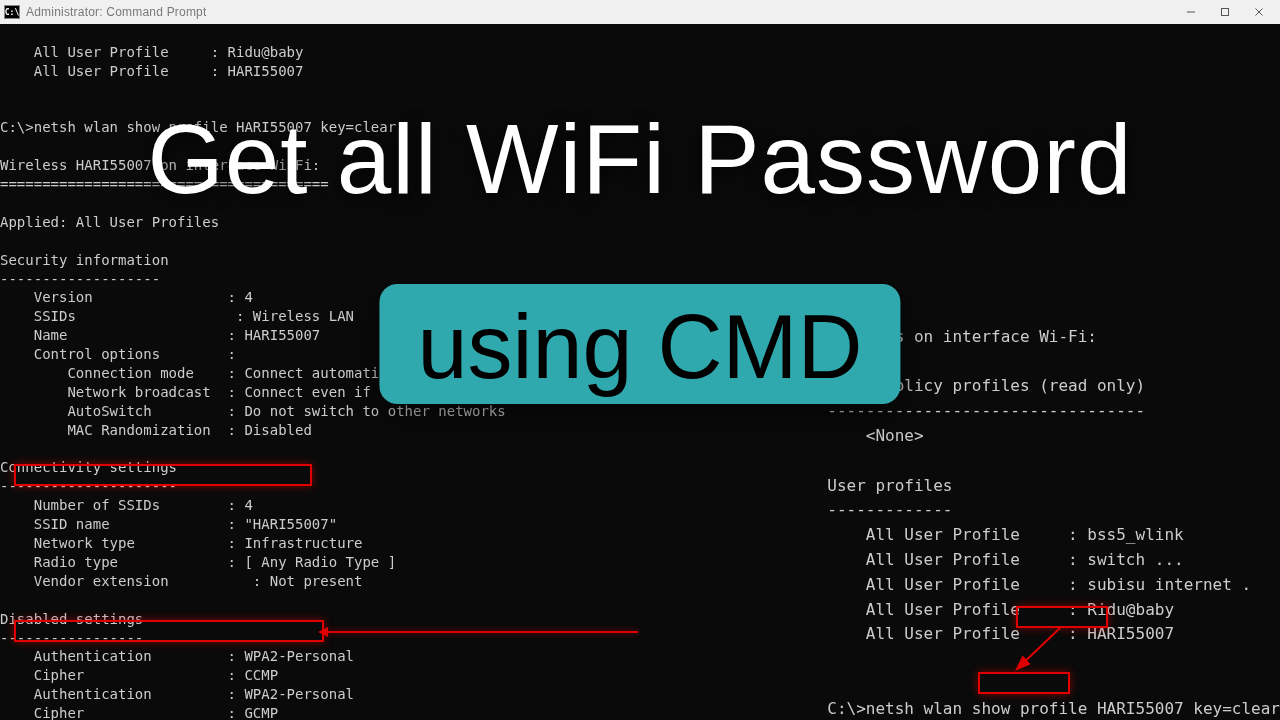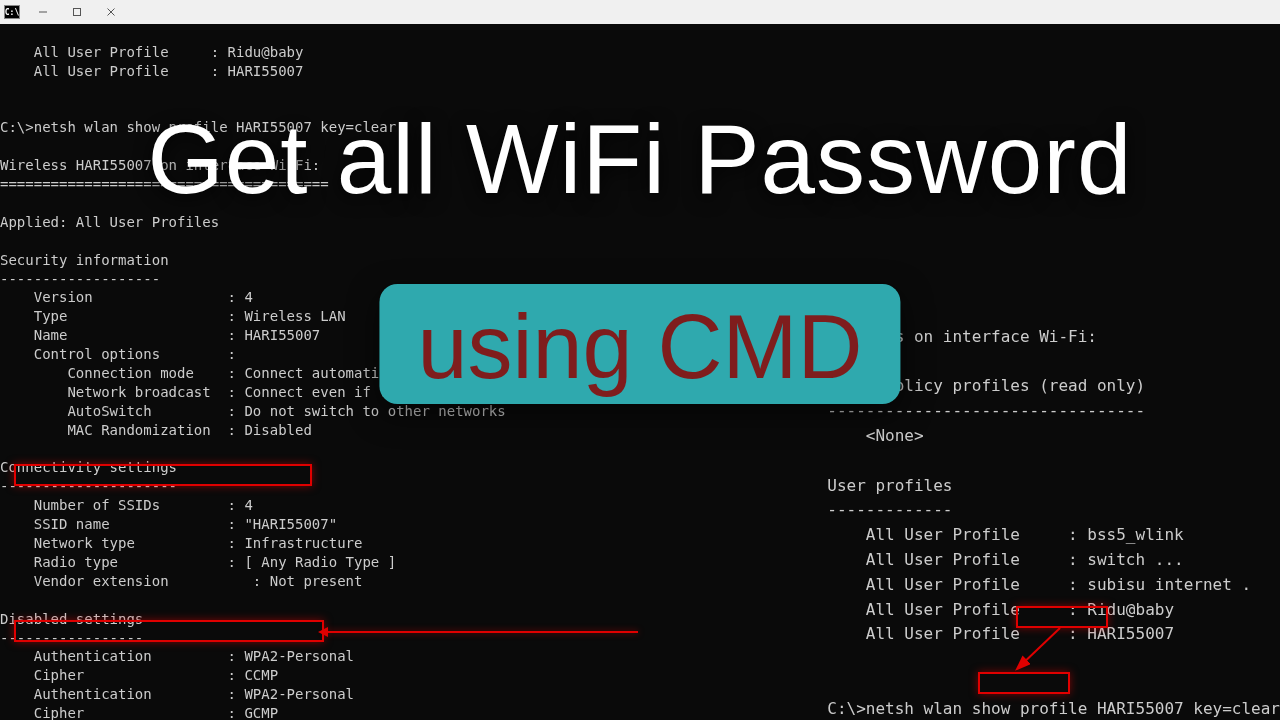--- a/index.html
+++ b/index.html
@@ -89,35 +89,36 @@
     font-size:98px;
     line-height:1;
     white-space:nowrap;
     letter-spacing:1px;
     text-shadow:0 4px 18px rgba(0,0,0,0.9);
     width:100%;
   }
   .subpill {
     top:260px;
     background:#2fa9ae;
-    color:#7f1d1d;
+    color:#000000;
     font-family: Impact, 'Arial Black', sans-serif;
     font-size:90px;
     line-height:1;
     padding:18px 38px 12px;
     border-radius:18px;
     box-shadow:0 10px 30px rgba(0,0,0,0.6);
     white-space:nowrap;
   }
 </style>
 </head>
 <body>
 
 <div class="titlebar">
   <span class="cmd-icon">C:\</span>
+  <span class="title-text">Administrator: Command Prompt</span>
   <div class="win-controls">
     <div class="win-btn">
       <svg width="10" height="10" viewBox="0 0 10 10">
           <line x1="1" y1="5" x2="9" y2="5" stroke="#555" stroke-width="1"></line>
         </svg>
     </div>
     <div class="win-btn">
       <svg width="10" height="10" viewBox="0 0 10 10">
           <rect x="1.5" y="1.5" width="7" height="7" fill="none" stroke="#555" stroke-width="1"></rect>
         </svg>
@@ -141,21 +142,21 @@
 <span class="prompt">C:\&gt;</span><span>netsh wlan show profile HARI55007 key=clear</span>
 
 <span>Wireless HARI55007 on interface Wi-Fi:</span>
 <span>=======================================</span>
 
 <span>Applied: All User Profiles</span>
 
 <span>Security information</span>
 <span>-------------------</span>
 <span>    Version                : 4</span>
-<span>    Type                   : Wireless LAN</span>
+<span>    SSIDs                   : Wireless LAN</span>
 <span>    Name                   : HARI55007</span>
 <span>    Control options        :</span>
 <span>        Connection mode    : Connect automatically</span>
 <span>        Network broadcast  : Connect even if this network is not broadcasting</span>
 <span>        AutoSwitch         : Do not switch to other networks</span>
 <span>        MAC Randomization  : Disabled</span>
 
 <span>Connectivity settings</span>
 <span>---------------------</span>
 <span>    Number of SSIDs        : 4</span>

